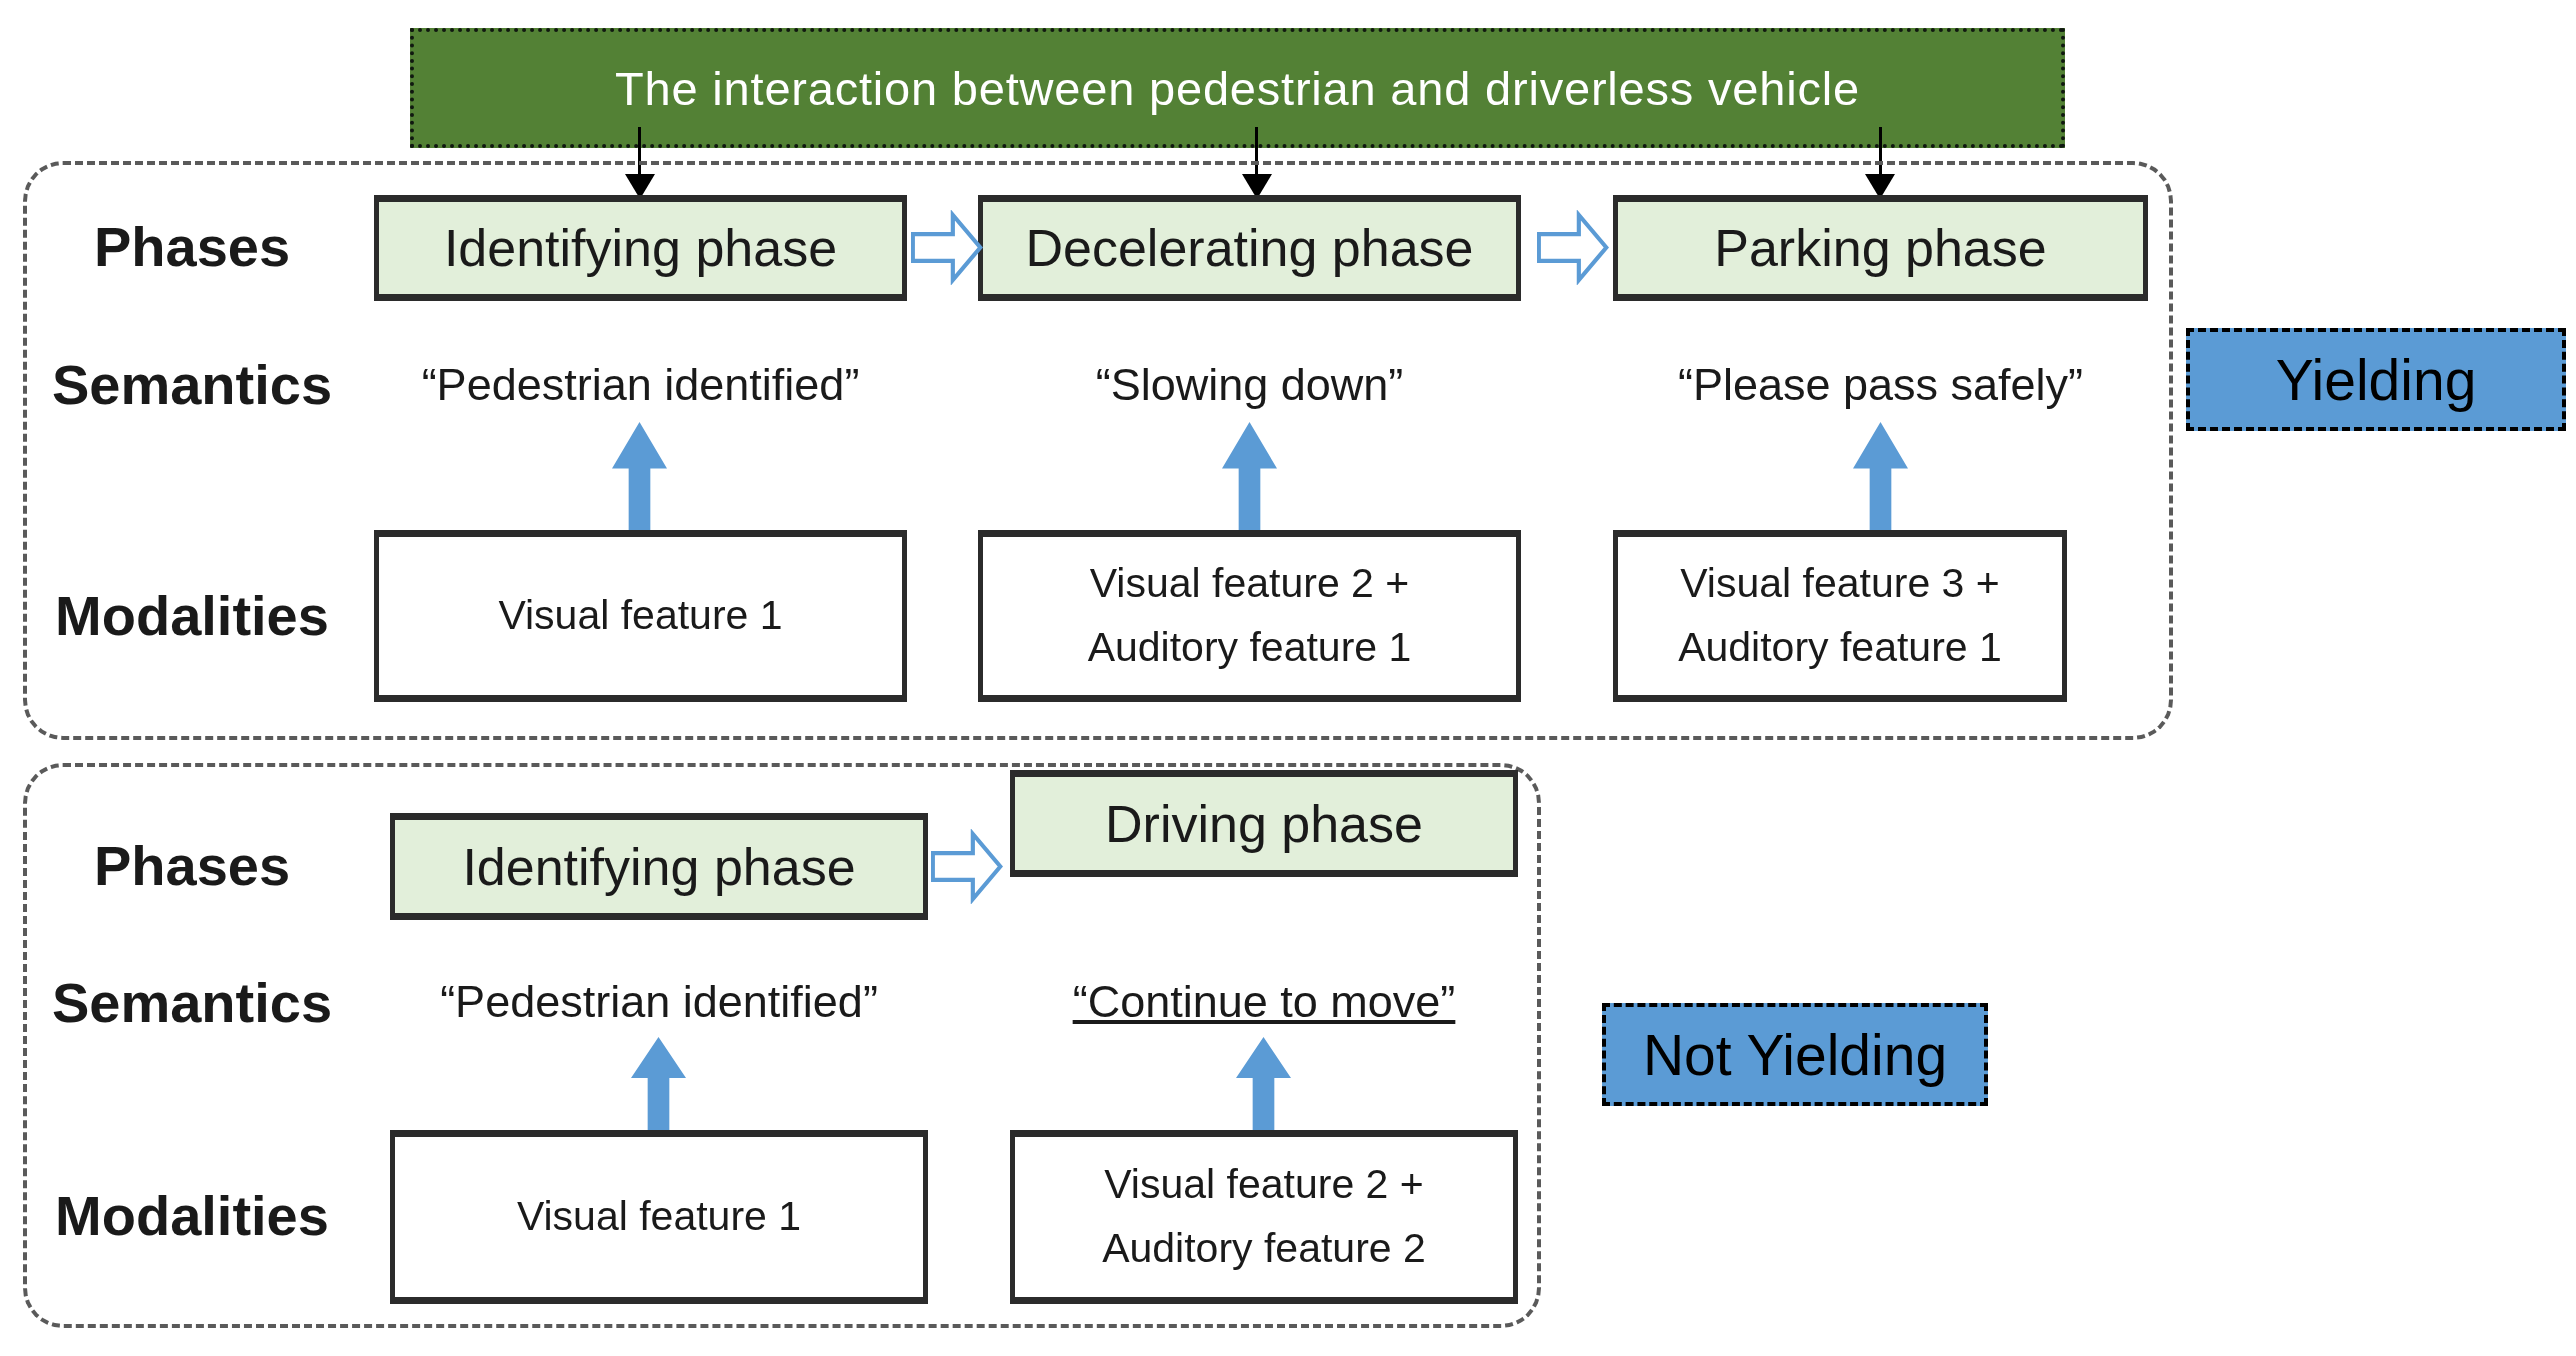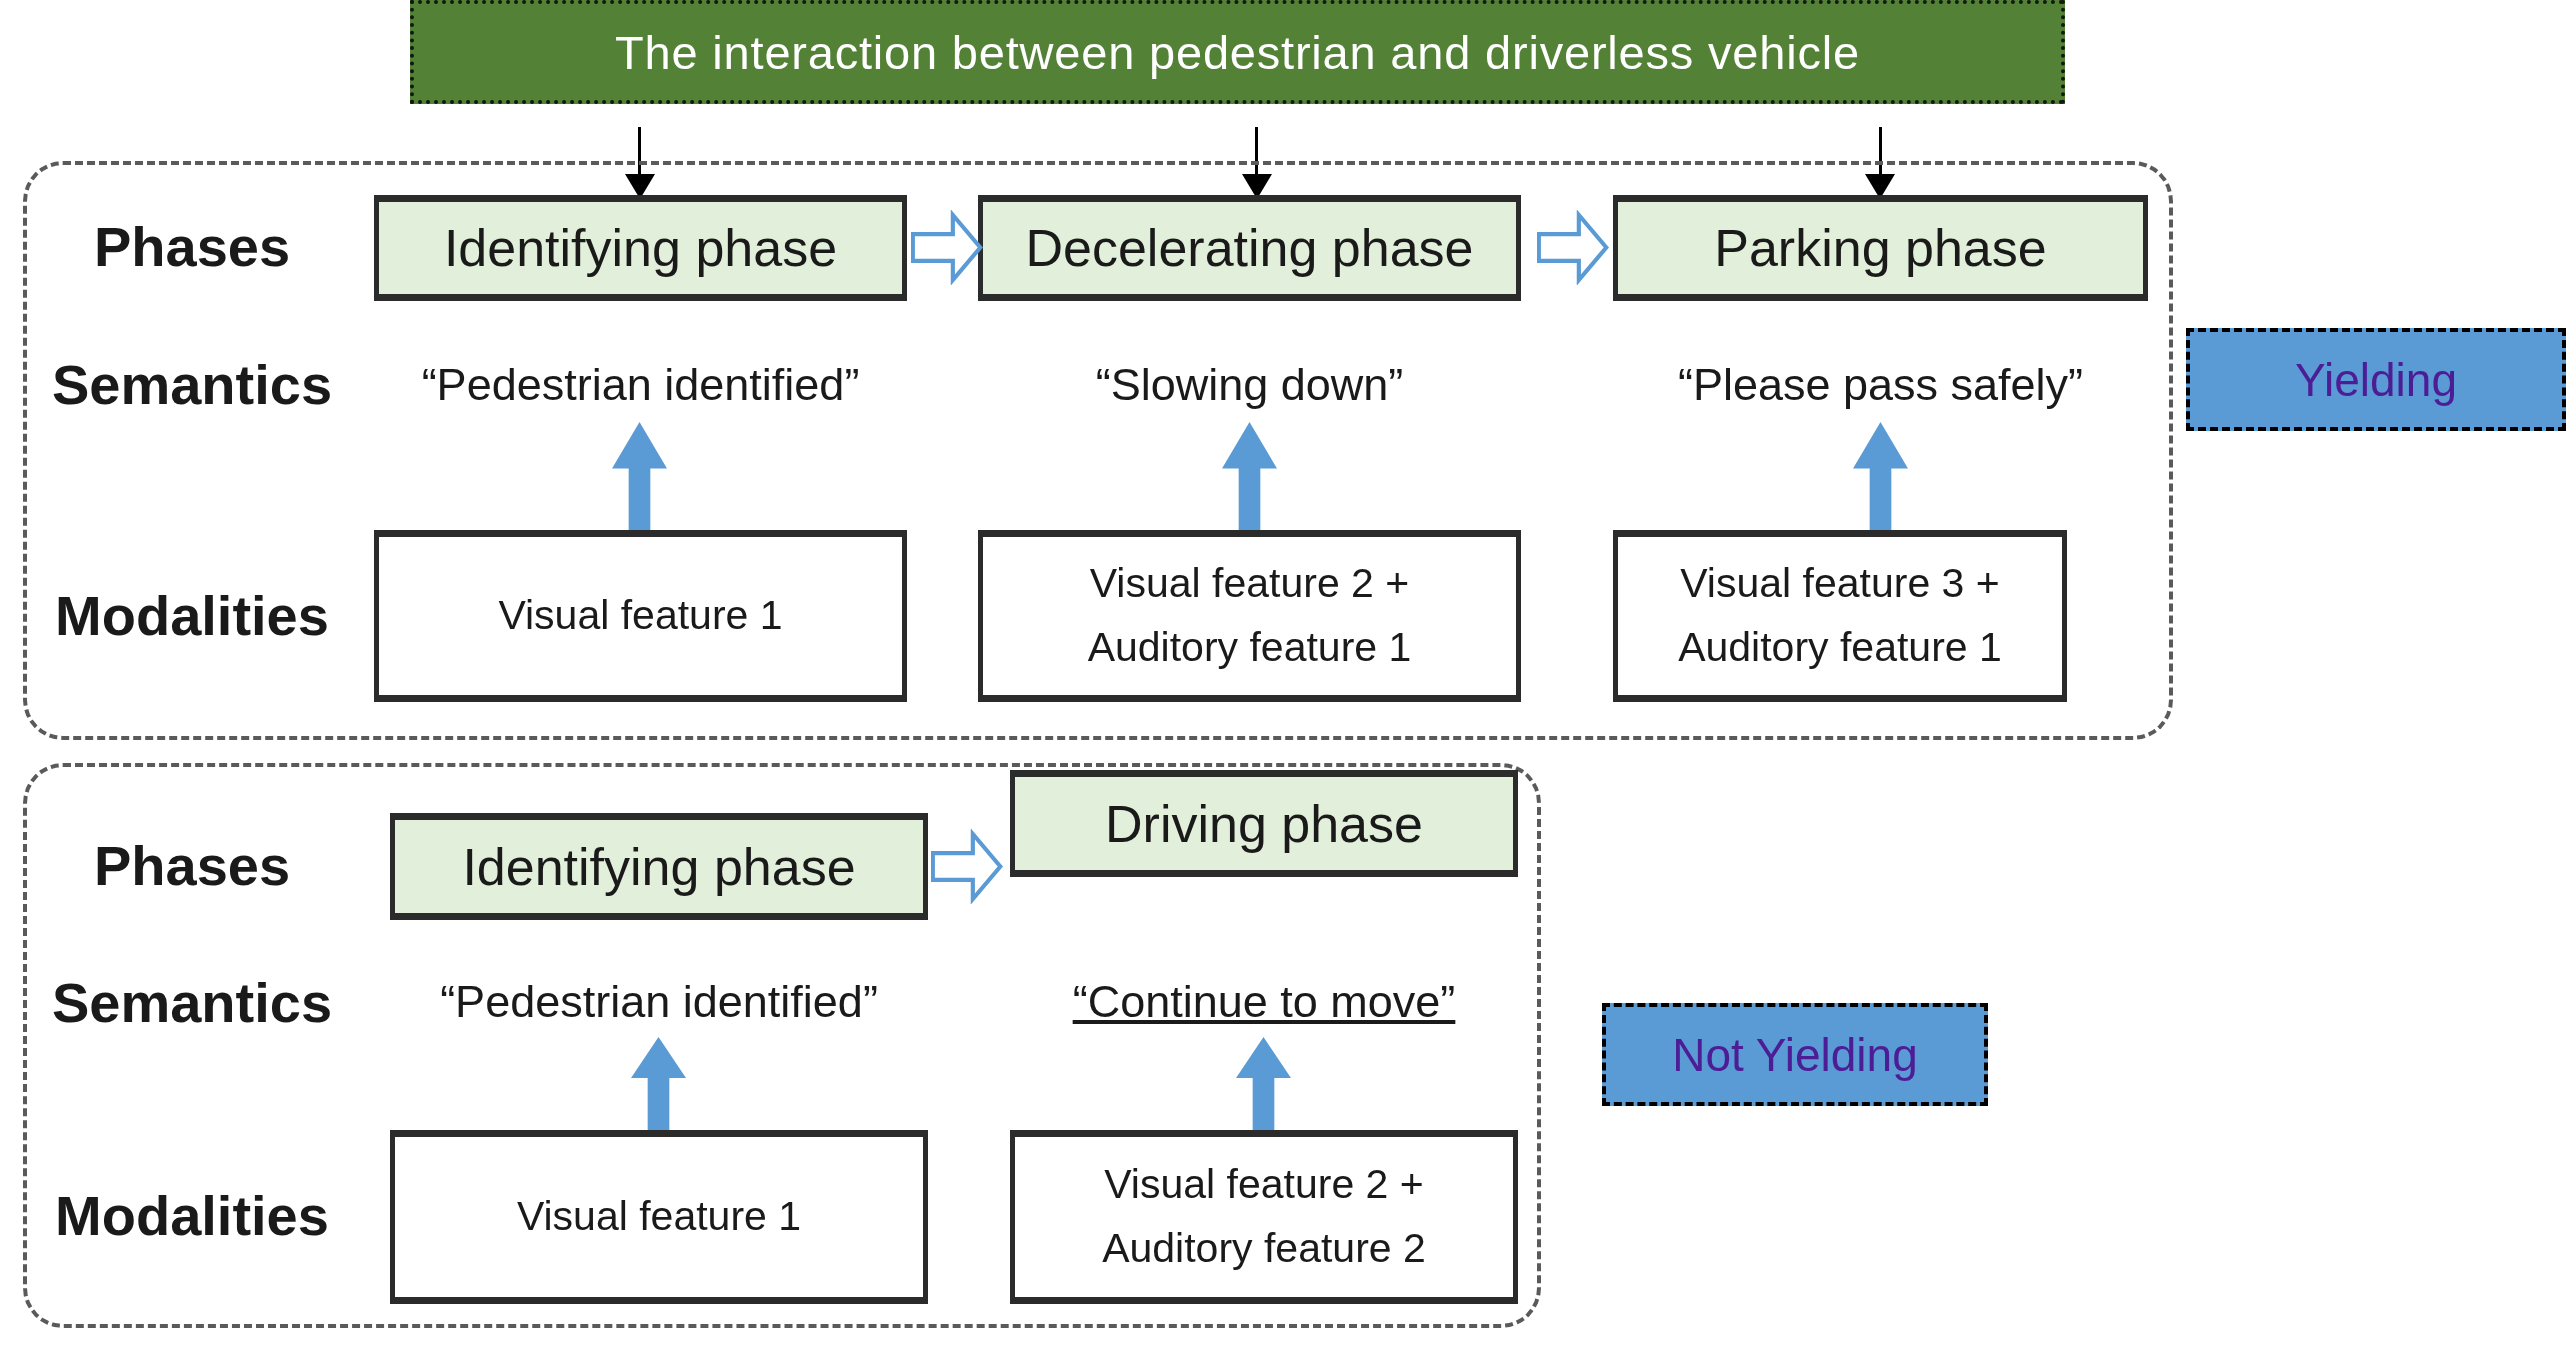--- a/index.html
+++ b/index.html
@@ -49,38 +49,38 @@
     white-space: pre-line;
   }
   .sem-text {
     font-size: 45px;
     line-height: 59px;
     white-space: nowrap;
   }
   .badge {
     background: #5b9bd5;
     border: 4.2px dashed #000000;
-    color: #4c1d95;
-    font-size: 46px;
+    color: #000000;
+    font-size: 57px;
   }
   .vline { position: absolute; width: 3.3px; background: #000000; }
   .tri-down {
     position: absolute; width: 0; height: 0;
     border-left: 15px solid transparent;
     border-right: 15px solid transparent;
     border-top: 25px solid #000000;
   }
   svg { display: block; }
 </style>
 </head>
 <body>
 
 <div id="canvas">
 
-  <div class="abs flexc title-box" style="left:410px; top:0; width:1655px; height:104px;">
+  <div class="abs flexc title-box" style="left:410px; top:28px; width:1655px; height:120px;">
     <span>The interaction between pedestrian and driverless vehicle</span>
   </div>
 
   <div>
     <div class="vline" style="left:638px; top:127px; height:48px;"></div>
     <div class="tri-down" style="left:625px; top:174px;"></div>
   </div>
   <div>
     <div class="vline" style="left:1255px; top:127px; height:48px;"></div>
     <div class="tri-down" style="left:1242px; top:174px;"></div>

